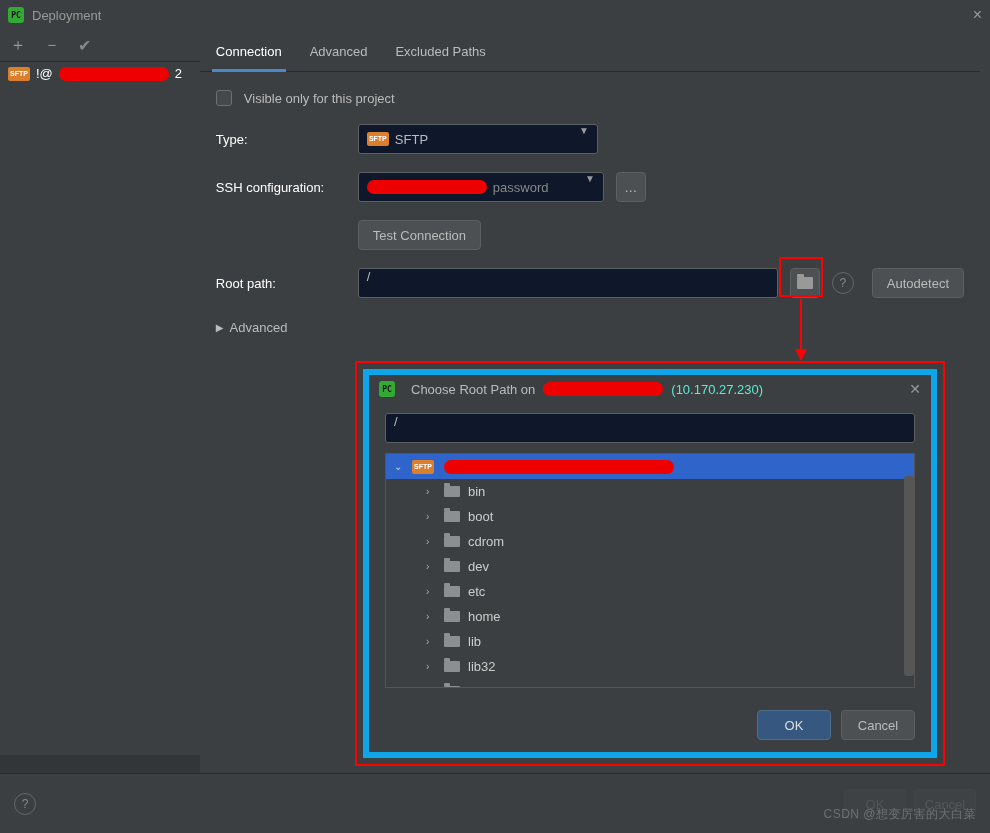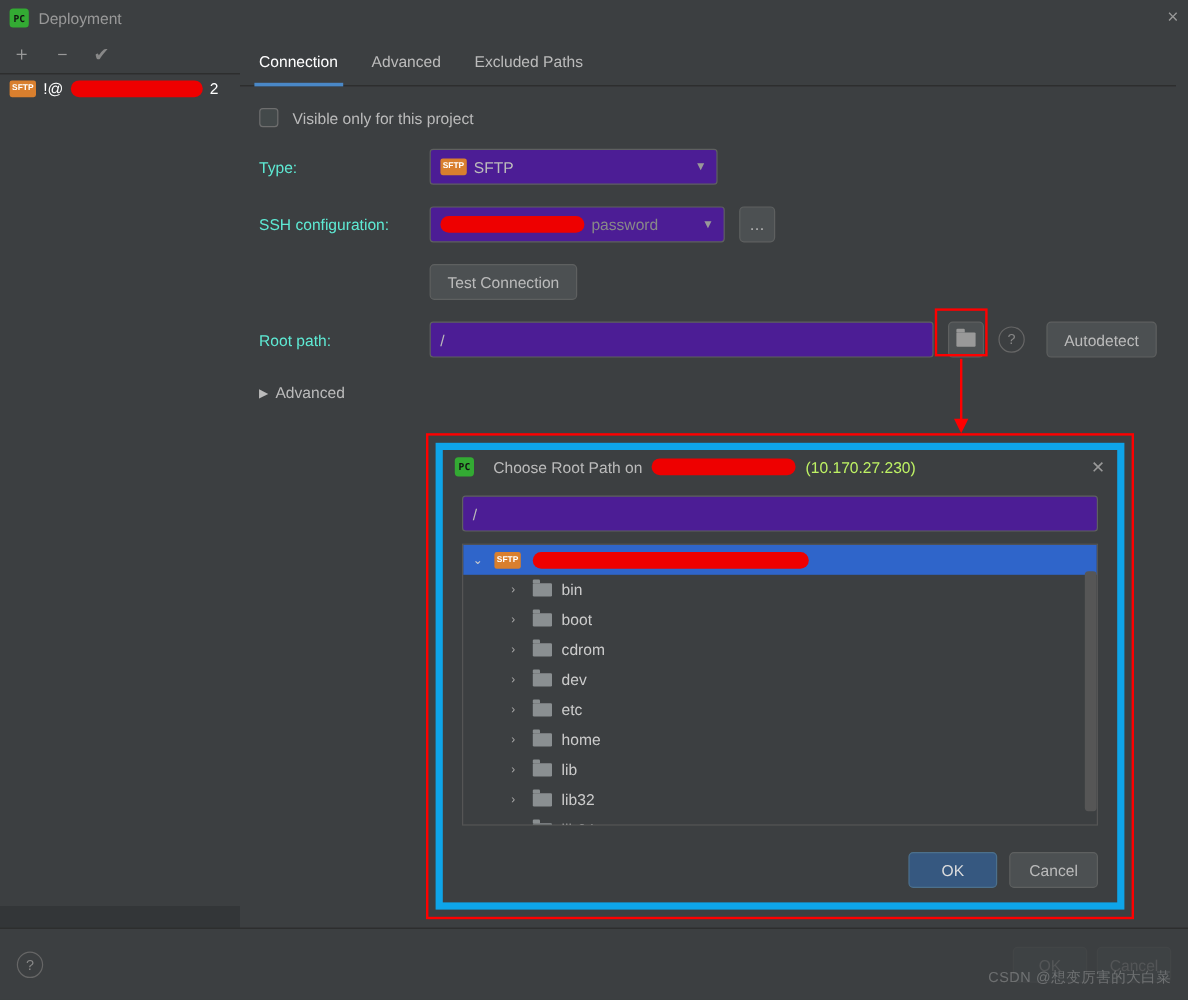--- a/index.html
+++ b/index.html
@@ -17,22 +17,22 @@
   .sftp-badge::before{content:"SFTP"}
   .server-item{display:flex;align-items:center;padding:4px 8px;gap:6px;color:#ddd}
   .redact{display:inline-block;height:14px;background:#e00;border-radius:7px}
   .content{flex:1;padding:0 10px 0 0}
   .tabs{display:flex;gap:20px;padding:8px 12px 0;border-bottom:1px solid #2b2b2b}
   .tab{padding:6px 4px 10px;color:#bbb;cursor:pointer}
   .tab.active{color:#fff;border-bottom:3px solid #4a88c7;margin-bottom:-1px}
   .form{padding:18px 16px;display:flex;flex-direction:column;gap:18px}
   .row{display:flex;align-items:center;gap:12px}
   .check{width:16px;height:16px;border:1px solid #6e6e6e;border-radius:3px;background:#43494a}
-  .label{width:130px;color:#5eead4}
-  .input, .select{background:#4c1d95;border:1px solid #5e6060;color:#bbb;height:30px;padding:0 8px;border-radius:3px;display:flex;align-items:center}
+  .label{width:130px;color:#ffffff}
+  .input, .select{background:#0f172a;border:1px solid #5e6060;color:#bbb;height:30px;padding:0 8px;border-radius:3px;display:flex;}
   .select{justify-content:space-between}
   .caret{color:#999;font-size:10px}
   .btn{background:#4c5052;border:1px solid #5e6060;color:#bbb;height:30px;padding:0 14px;border-radius:4px;display:inline-flex;align-items:center;cursor:pointer}
   .icon-btn{width:30px;justify-content:center;padding:0}
   .folder-glyph{display:inline-block;width:16px;height:12px;background:#999;border-radius:1px;position:relative}
   .folder-glyph::before{content:"";position:absolute;top:-3px;left:0;width:7px;height:3px;background:#999;border-radius:1px 1px 0 0}
   .help-circ{width:22px;height:22px;border:1px solid #666;border-radius:50%;display:flex;align-items:center;justify-content:center;color:#888;font-size:12px}
   .globe{color:#999;font-size:14px}
   .expand-row{display:flex;align-items:center;gap:6px;padding-top:4px}
   .tri{font-size:10px;color:#bbb}
@@ -155,21 +155,21 @@
 
 <div class="arrow-line" style="left:800px;top:299px;height:52px"></div>
 <div class="arrow-head" style="left:795px;top:349px"></div>
 
 <div class="modal-wrap">
   <div class="modal">
     <div class="modal-title">
       <span class="app-icon"></span>
       <span>Choose Root Path on</span>
       <span class="redact" style="width:120px"></span>
-      <span style="color:#bef264">(10.170.27.230)</span>
+      <span style="color:#5eead4">(10.170.27.230)</span>
       <span class="modal-close">✕</span>
     </div>
     <div class="modal-body">
       <div class="input">
         <span>/</span>
       </div>
       <div class="tree">
         <div class="tree-row sel">
           <span class="arrow-d">⌄</span>
           <span class="sftp-badge"></span>

